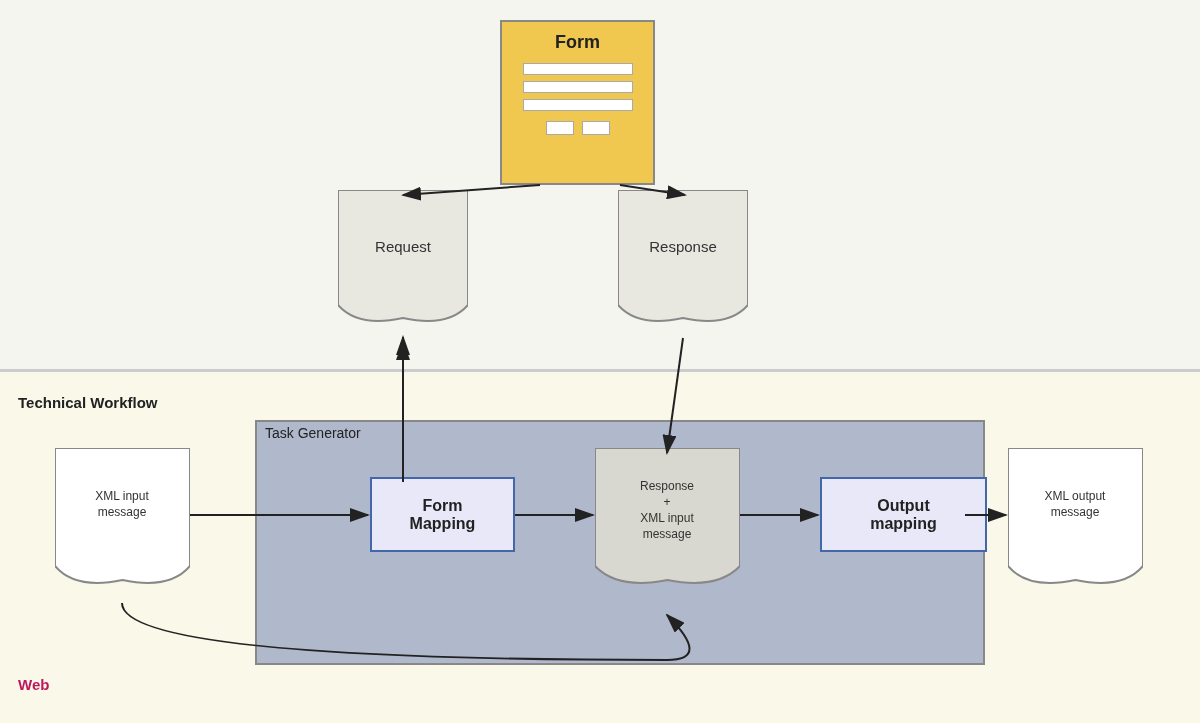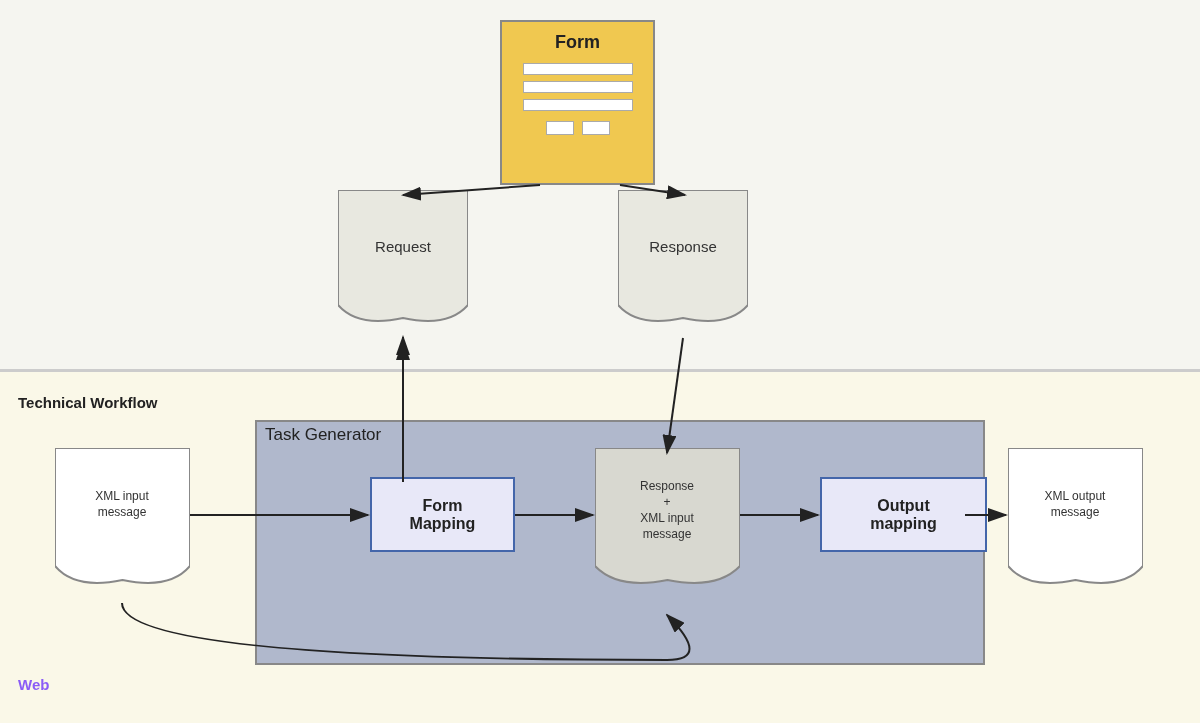--- a/index.html
+++ b/index.html
@@ -22,21 +22,21 @@
       background: #f5f5f0;
       border-bottom: 1px solid #ccc;
     }
 
     .web-label {
       position: absolute;
       left: 18px;
       bottom: 30px;
       font-size: 15px;
       font-weight: bold;
-      color: #8b5cf6;
+      color: #be185d;
     }
 
     
     .tech-section {
       position: absolute;
       top: 370px;
       left: 0;
       right: 0;
       bottom: 0;
       background: #faf8e8;
@@ -103,21 +103,21 @@
       width: 730px;
       height: 245px;
       background: #b0b8cc;
       border: 2px solid #888;
     }
 
     .task-gen-label {
       position: absolute;
       top: 425px;
       left: 265px;
-      font-size: 17px;
+      font-size: 14px;
       color: #222;
       font-weight: normal;
       text-align: center;
     }
 
     
     .form-mapping-btn {
       position: absolute;
       top: 477px;
       left: 370px;

